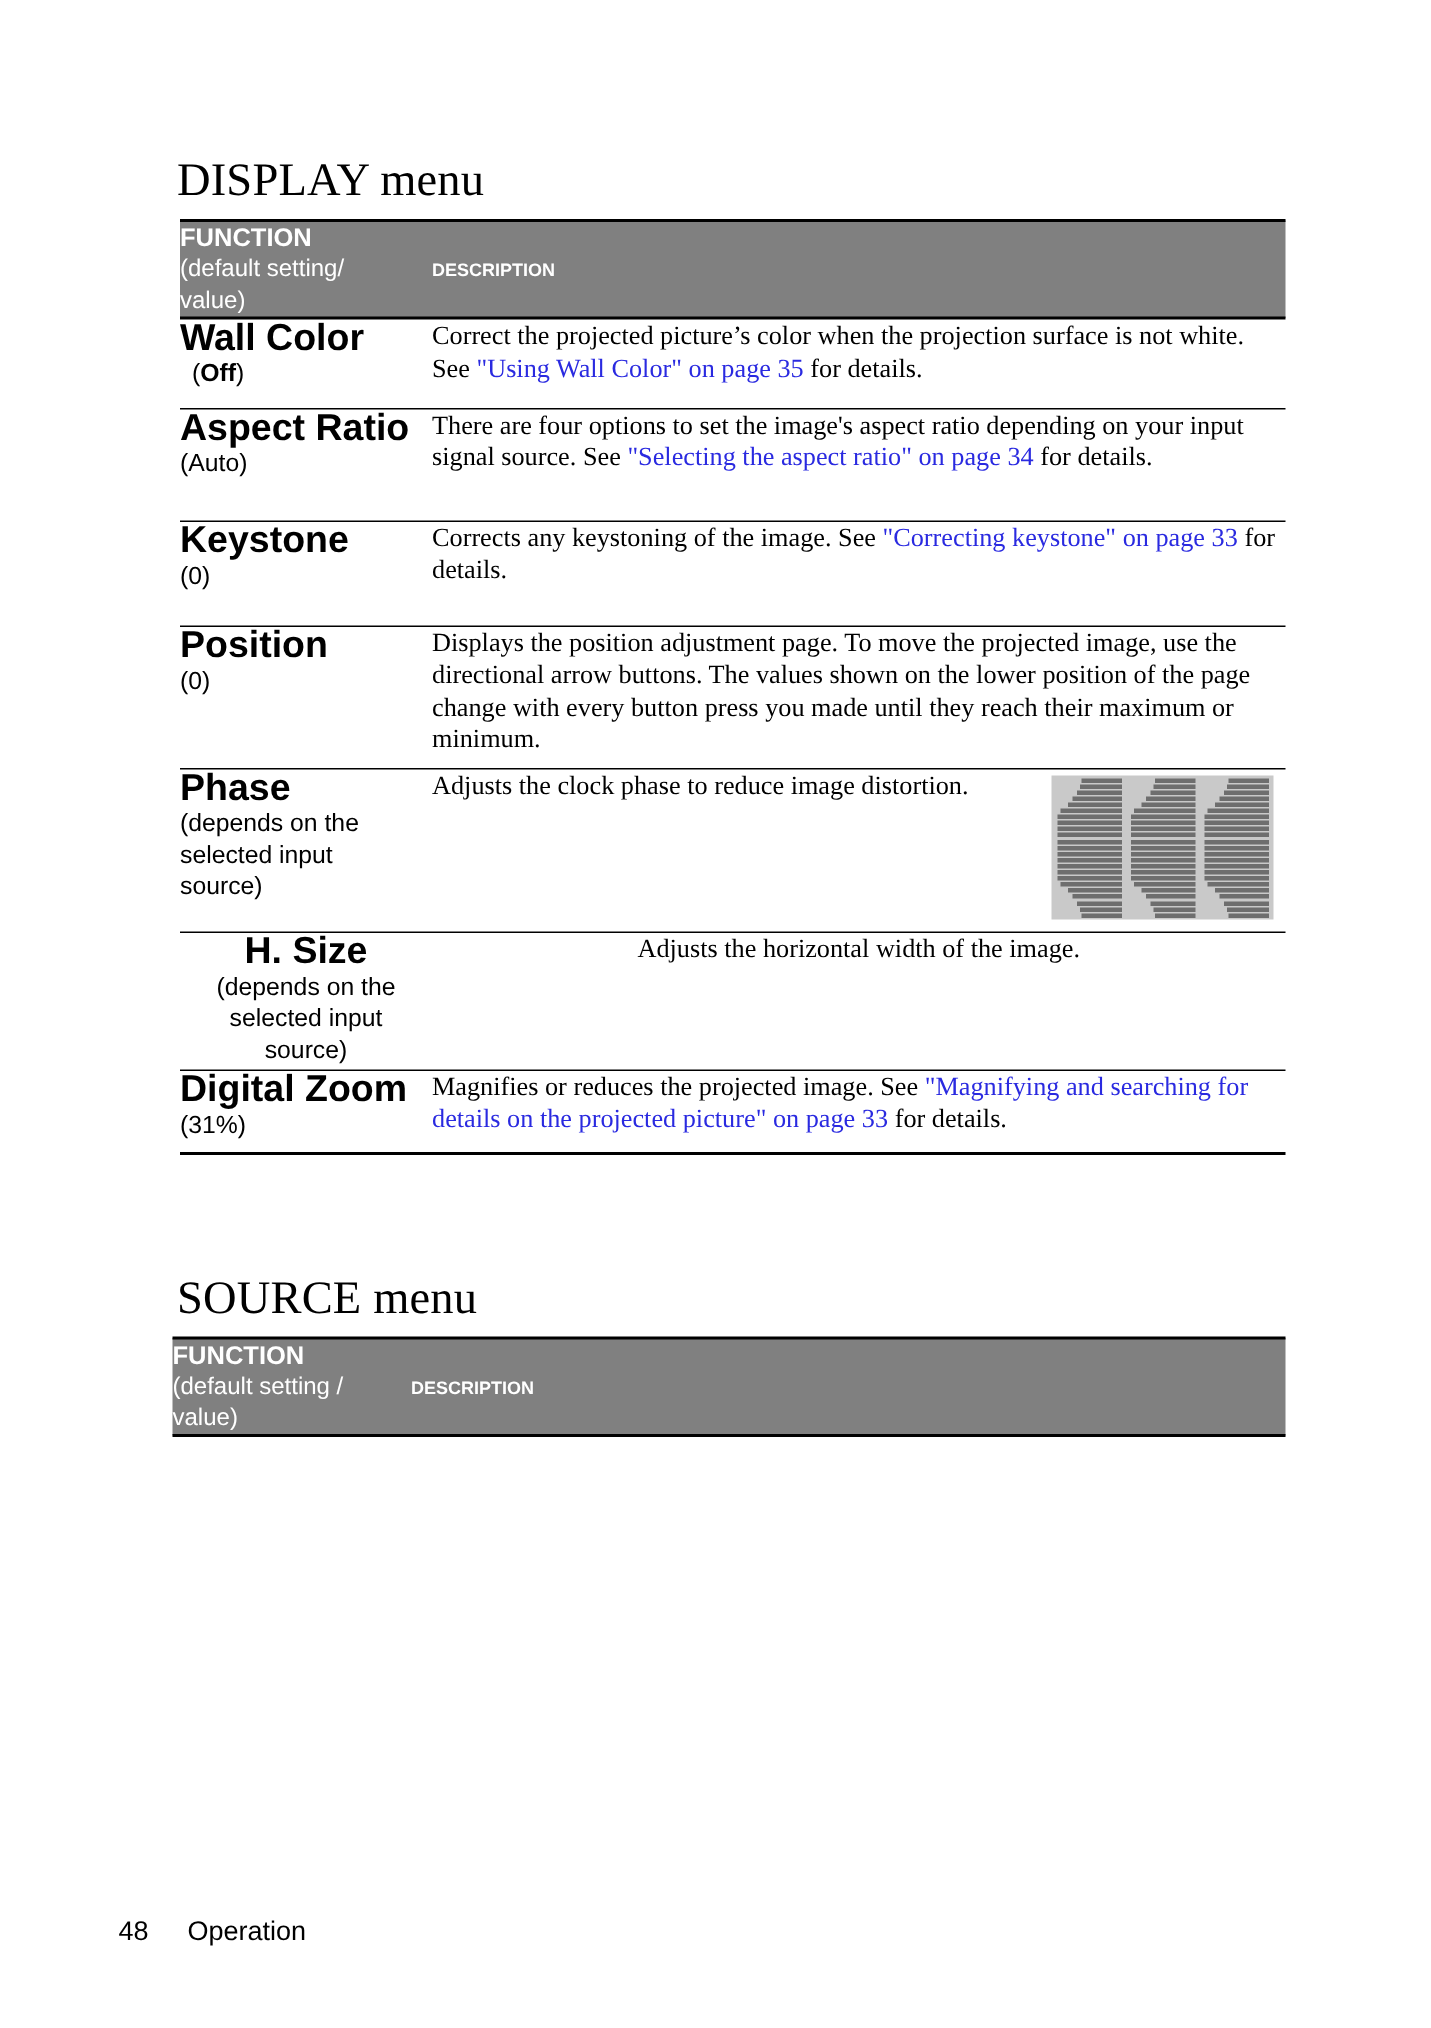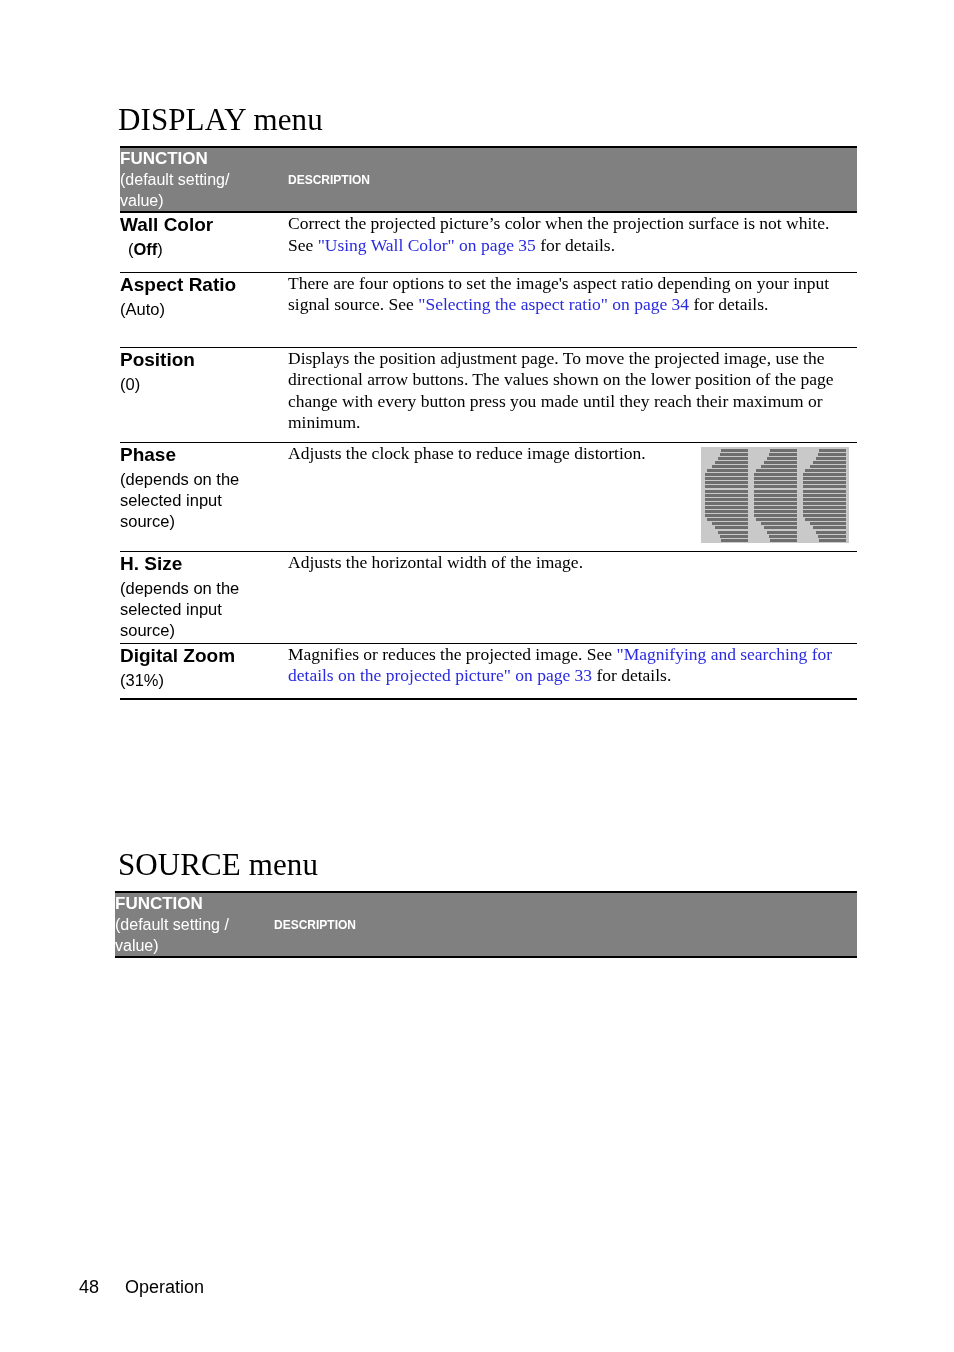--- a/index.html
+++ b/index.html
@@ -102,21 +102,21 @@
     padding: 8px 6px 10px 12px;
   }
   .cell-desc {
     padding: 7px 6px 8px 10px;
     position: relative;
   }
 
   .fn-name {
     font-family: "Liberation Sans", sans-serif;
     font-weight: bold;
-    font-size: 19px;
+    font-size: 25px;
     line-height: 24px;
     display: block;
     white-space: pre-line;
   }
   .fn-default {
     font-family: "Liberation Sans", sans-serif;
     font-weight: normal;
     font-size: 16.5px;
     line-height: 21px;
     display: block;
@@ -202,20 +202,29 @@
             <div class="desc-text"><span>Correct the projected picture’s color when the projection surface is not white. See </span><span class="lnk">"Using Wall Color" on page 35</span><span> for details.</span></div>
           </td>
         </tr>
         <tr class="body-row" style="height: 75px;">
           <td class="cell-func">
             <span class="fn-name">Aspect Ratio</span>
             <span class="fn-default"><span>(</span><span style="font-weight: normal;">Auto</span><span>)</span></span>
           </td>
           <td class="cell-desc">
             <div class="desc-text"><span>There are four options to set the image's aspect ratio depending on your input signal source. See </span><span class="lnk">"Selecting the aspect ratio" on page 34</span><span> for details.</span></div>
+          </td>
+        </tr>
+        <tr class="body-row" style="height: 70px;">
+          <td class="cell-func">
+            <span class="fn-name">Keystone</span>
+            <span class="fn-default"><span>(</span><span style="font-weight: normal;">0</span><span>)</span></span>
+          </td>
+          <td class="cell-desc">
+            <div class="desc-text"><span>Corrects any keystoning of the image. See </span><span class="lnk">"Correcting keystone" on page 33</span><span> for details.</span></div>
           </td>
         </tr>
         <tr class="body-row" style="height: 95px;">
           <td class="cell-func">
             <span class="fn-name">Position</span>
             <span class="fn-default"><span>(</span><span style="font-weight: normal;">0</span><span>)</span></span>
           </td>
           <td class="cell-desc">
             <div class="desc-text"><span>Displays the position adjustment page. To move the projected image, use the directional arrow buttons. The values shown on the lower position of the page change with every button press you made until they reach their maximum or minimum.</span></div>
           </td>
@@ -301,21 +310,21 @@
                 <div class="dash" style="left: 6.27704px; width: 40.723px; top: 71.7px;"></div>
                 <div class="dash" style="left: 10.6466px; width: 36.3534px; top: 75.8px;"></div>
                 <div class="dash" style="left: 14.4778px; width: 32.5222px; top: 79.9px;"></div>
                 <div class="dash" style="left: 17.4601px; width: 29.5399px; top: 84px;"></div>
                 <div class="dash" style="left: 19.3519px; width: 27.6481px; top: 88.1px;"></div>
                 <div class="dash" style="left: 20px; width: 27px; top: 92.2px;"></div>
               </div>
             </div>
           </td>
         </tr>
-        <tr class="body-row" style="height: 92px;">
+        <tr class="body-row" style="height: 92px; text-align: center;">
           <td class="cell-func">
             <span class="fn-name">H. Size</span>
             <span class="fn-default"><span>(</span><span style="font-weight: normal;">depends on the
 selected input
 source</span><span>)</span></span>
           </td>
           <td class="cell-desc">
             <div class="desc-text"><span>Adjusts the horizontal width of the image.</span></div>
           </td>
         </tr>

